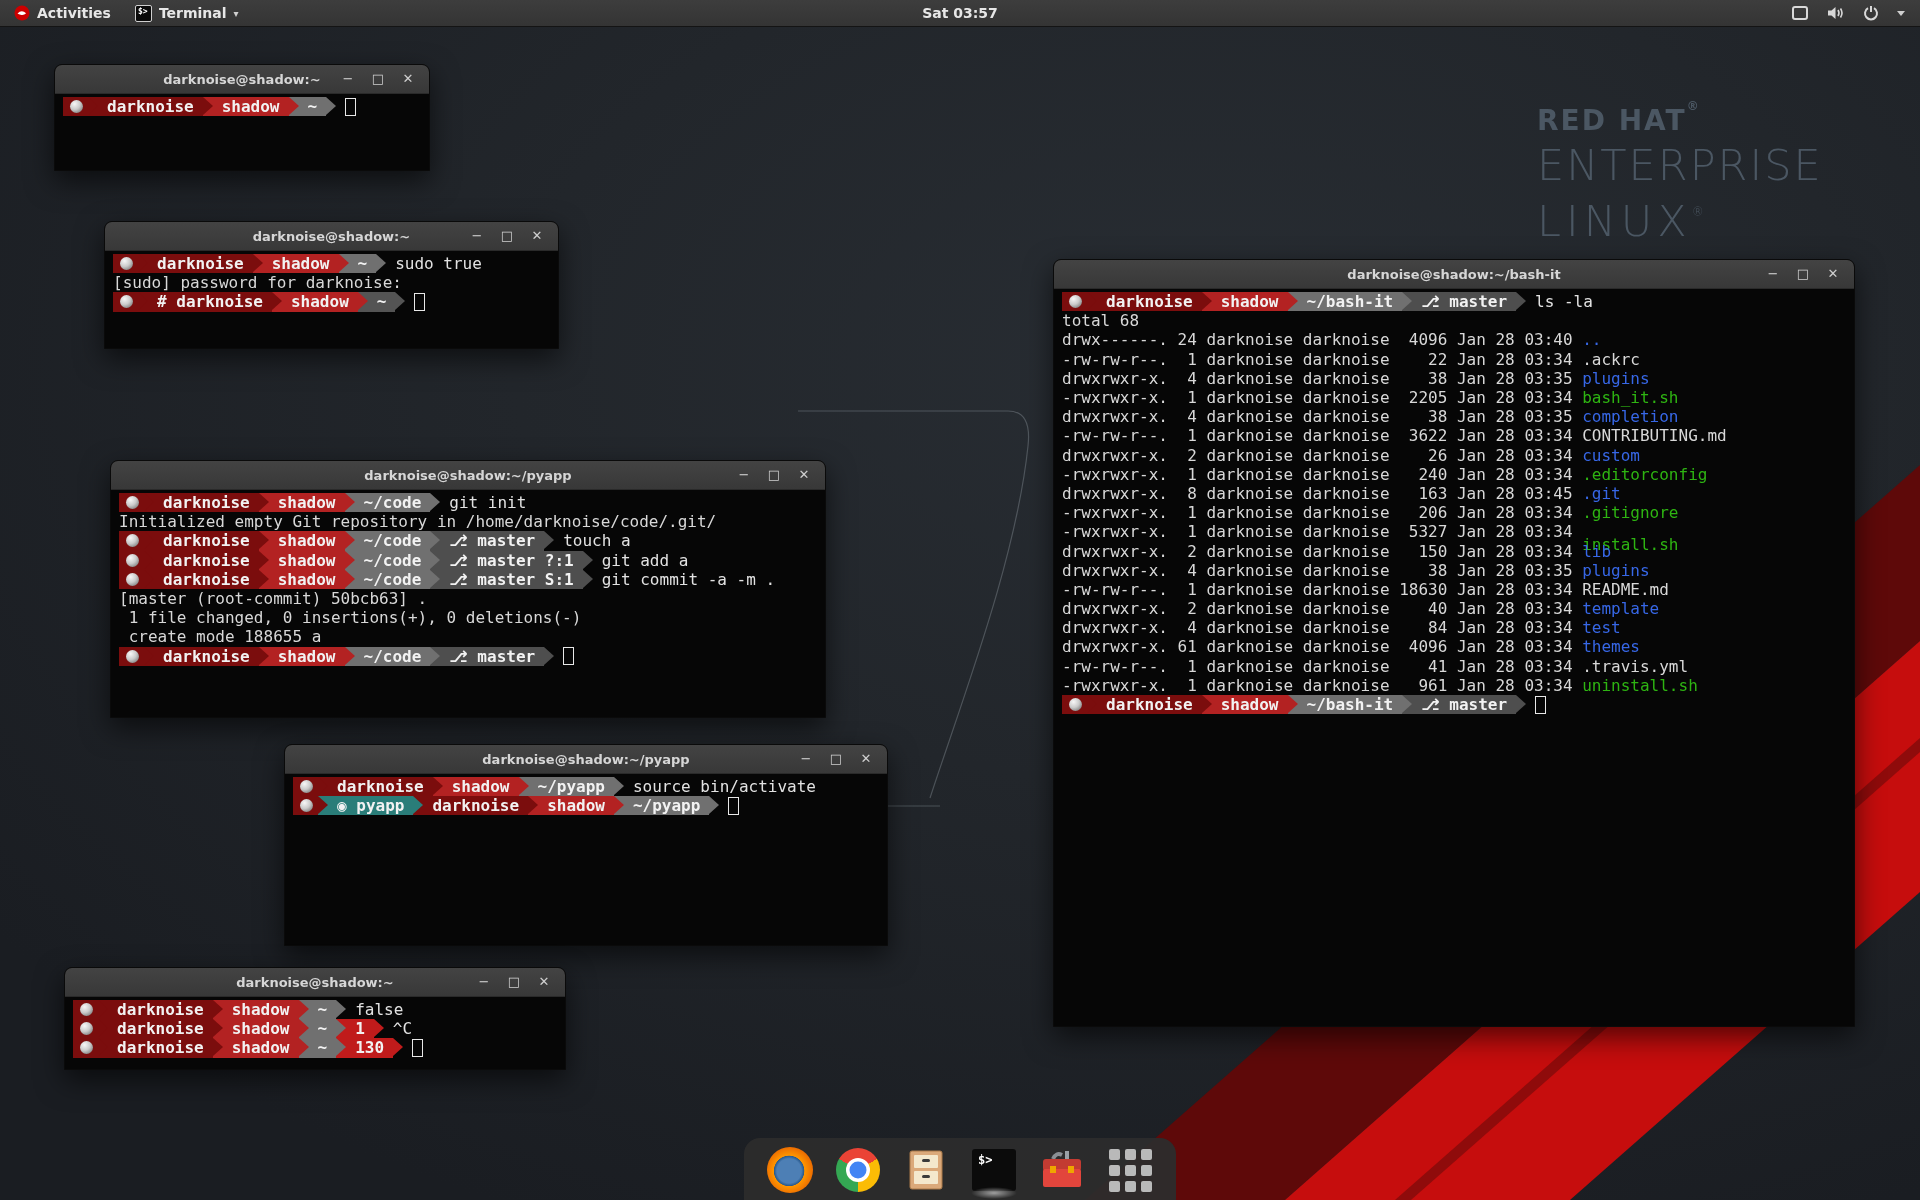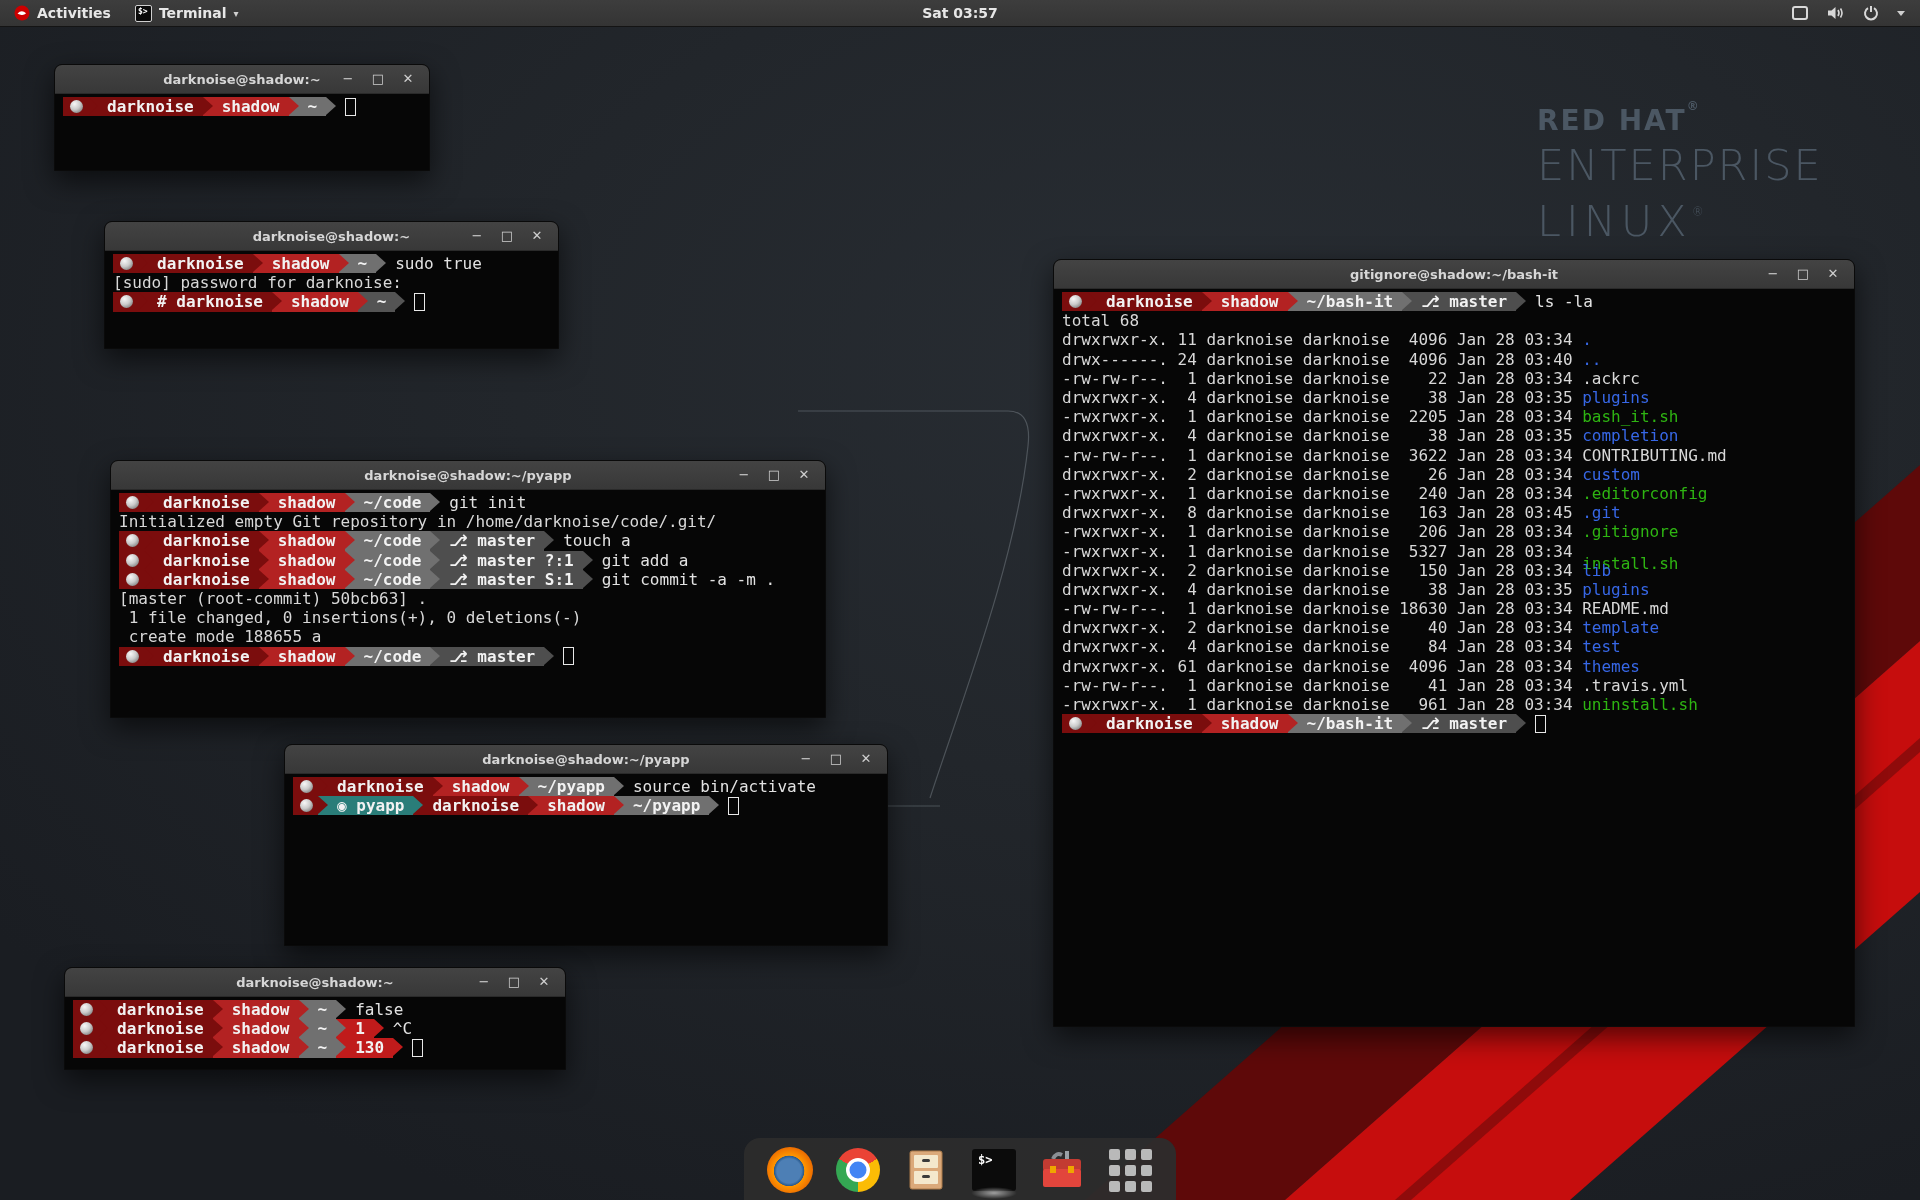--- a/index.html
+++ b/index.html
@@ -169,31 +169,30 @@
           </div>
         </div>
         <div class="tbody">
           <div class="tline"><span class="seg ichip" style="background: rgb(123, 13, 13);"><span class="picon"></span></span><span class="arw" style="background: rgb(123, 13, 13);"><span class="tri" style="border-left-color: rgb(123, 13, 13);"></span></span><span class="seg" style="background: rgb(123, 13, 13);">darknoise</span><span class="arw" style="background: rgb(179, 34, 34);"><span class="tri" style="border-left-color: rgb(123, 13, 13);"></span></span><span class="seg" style="background: rgb(179, 34, 34);">shadow</span><span class="arw" style="background: rgb(112, 112, 112);"><span class="tri" style="border-left-color: rgb(179, 34, 34);"></span></span><span class="seg" style="background: rgb(112, 112, 112);">~</span><span class="arw" style="background: transparent;"><span class="tri" style="border-left-color: rgb(112, 112, 112);"></span></span><span class="cmd">false</span></div>
           <div class="tline"><span class="seg ichip" style="background: rgb(123, 13, 13);"><span class="picon"></span></span><span class="arw" style="background: rgb(123, 13, 13);"><span class="tri" style="border-left-color: rgb(123, 13, 13);"></span></span><span class="seg" style="background: rgb(123, 13, 13);">darknoise</span><span class="arw" style="background: rgb(179, 34, 34);"><span class="tri" style="border-left-color: rgb(123, 13, 13);"></span></span><span class="seg" style="background: rgb(179, 34, 34);">shadow</span><span class="arw" style="background: rgb(112, 112, 112);"><span class="tri" style="border-left-color: rgb(179, 34, 34);"></span></span><span class="seg" style="background: rgb(112, 112, 112);">~</span><span class="arw" style="background: rgb(192, 27, 27);"><span class="tri" style="border-left-color: rgb(112, 112, 112);"></span></span><span class="seg" style="background: rgb(192, 27, 27);">1</span><span class="arw" style="background: transparent;"><span class="tri" style="border-left-color: rgb(192, 27, 27);"></span></span><span class="cmd">^C</span></div>
           <div class="tline"><span class="seg ichip" style="background: rgb(123, 13, 13);"><span class="picon"></span></span><span class="arw" style="background: rgb(123, 13, 13);"><span class="tri" style="border-left-color: rgb(123, 13, 13);"></span></span><span class="seg" style="background: rgb(123, 13, 13);">darknoise</span><span class="arw" style="background: rgb(179, 34, 34);"><span class="tri" style="border-left-color: rgb(123, 13, 13);"></span></span><span class="seg" style="background: rgb(179, 34, 34);">shadow</span><span class="arw" style="background: rgb(112, 112, 112);"><span class="tri" style="border-left-color: rgb(179, 34, 34);"></span></span><span class="seg" style="background: rgb(112, 112, 112);">~</span><span class="arw" style="background: rgb(192, 27, 27);"><span class="tri" style="border-left-color: rgb(112, 112, 112);"></span></span><span class="seg" style="background: rgb(192, 27, 27);">130</span><span class="arw" style="background: transparent;"><span class="tri" style="border-left-color: rgb(192, 27, 27);"></span></span><span class="cursor"></span></div>
         </div>
       </div>
       <div class="twin" style="left: 1053px; top: 259px; width: 800px; height: 766px;">
         <div class="titlebar">
-          <div class="wtitle">gitignore@shadow:~/bash-it</div>
+          <div class="wtitle">darknoise@shadow:~/bash-it</div>
           <div class="wctrls">
             <span class="wbtn">−</span>
             <span class="wbtn">□</span>
             <span class="wbtn">✕</span>
           </div>
         </div>
         <div class="tbody">
           <div class="tline"><span class="seg ichip" style="background: rgb(123, 13, 13);"><span class="picon"></span></span><span class="arw" style="background: rgb(123, 13, 13);"><span class="tri" style="border-left-color: rgb(123, 13, 13);"></span></span><span class="seg" style="background: rgb(123, 13, 13);">darknoise</span><span class="arw" style="background: rgb(179, 34, 34);"><span class="tri" style="border-left-color: rgb(123, 13, 13);"></span></span><span class="seg" style="background: rgb(179, 34, 34);">shadow</span><span class="arw" style="background: rgb(112, 112, 112);"><span class="tri" style="border-left-color: rgb(179, 34, 34);"></span></span><span class="seg" style="background: rgb(112, 112, 112);">~/bash-it</span><span class="arw" style="background: rgb(78, 78, 78);"><span class="tri" style="border-left-color: rgb(112, 112, 112);"></span></span><span class="seg" style="background: rgb(78, 78, 78);">⎇ master</span><span class="arw" style="background: transparent;"><span class="tri" style="border-left-color: rgb(78, 78, 78);"></span></span><span class="cmd">ls -la</span></div>
           <div class="tline"><span style="color: rgb(216, 216, 216);">total 68</span></div>
-          <div class="tline"><span style="color: rgb(216, 216, 216);">drwxrwxr-x. 11 darknoise darknoise  4096 Jan 28 03:34 </span><span style="color: rgb(55, 103, 230);">.</span></div>
           <div class="tline"><span style="color: rgb(216, 216, 216);">drwx------. 24 darknoise darknoise  4096 Jan 28 03:40 </span><span style="color: rgb(55, 103, 230);">..</span></div>
           <div class="tline"><span style="color: rgb(216, 216, 216);">-rw-rw-r--.  1 darknoise darknoise    22 Jan 28 03:34 </span><span style="color: rgb(216, 216, 216);">.ackrc</span></div>
           <div class="tline"><span style="color: rgb(216, 216, 216);">drwxrwxr-x.  4 darknoise darknoise    38 Jan 28 03:35 </span><span style="color: rgb(55, 103, 230);">plugins</span></div>
           <div class="tline"><span style="color: rgb(216, 216, 216);">-rwxrwxr-x.  1 darknoise darknoise  2205 Jan 28 03:34 </span><span style="color: rgb(46, 180, 18);">bash_it.sh</span></div>
           <div class="tline"><span style="color: rgb(216, 216, 216);">drwxrwxr-x.  4 darknoise darknoise    38 Jan 28 03:35 </span><span style="color: rgb(55, 103, 230);">completion</span></div>
           <div class="tline"><span style="color: rgb(216, 216, 216);">-rw-rw-r--.  1 darknoise darknoise  3622 Jan 28 03:34 </span><span style="color: rgb(216, 216, 216);">CONTRIBUTING.md</span></div>
           <div class="tline"><span style="color: rgb(216, 216, 216);">drwxrwxr-x.  2 darknoise darknoise    26 Jan 28 03:34 </span><span style="color: rgb(55, 103, 230);">custom</span></div>
           <div class="tline"><span style="color: rgb(216, 216, 216);">-rwxrwxr-x.  1 darknoise darknoise   240 Jan 28 03:34 </span><span style="color: rgb(46, 180, 18);">.editorconfig</span></div>
           <div class="tline"><span style="color: rgb(216, 216, 216);">drwxrwxr-x.  8 darknoise darknoise   163 Jan 28 03:45 </span><span style="color: rgb(55, 103, 230);">.git</span></div>
           <div class="tline"><span style="color: rgb(216, 216, 216);">-rwxrwxr-x.  1 darknoise darknoise   206 Jan 28 03:34 </span><span style="color: rgb(46, 180, 18);">.gitignore</span></div>

